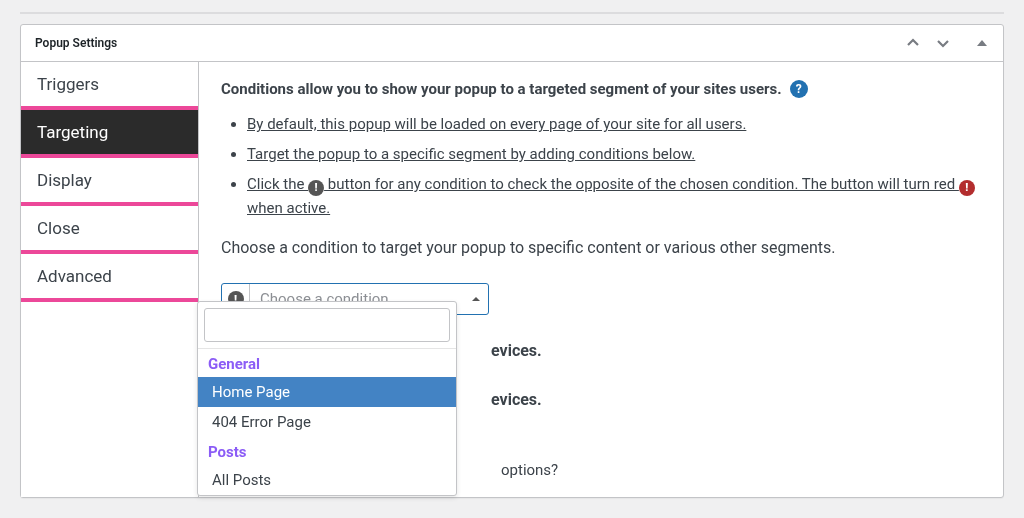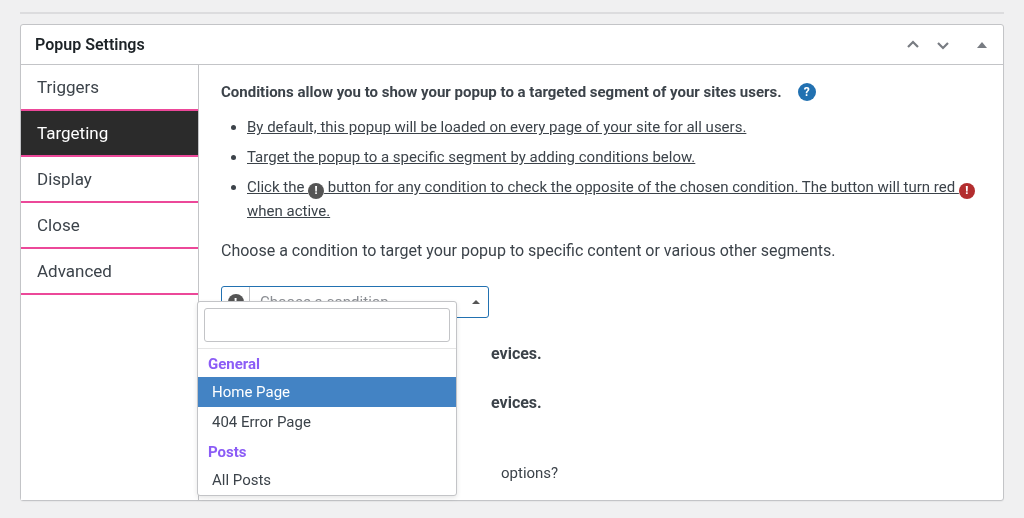--- a/index.html
+++ b/index.html
@@ -21,21 +21,21 @@
       box-shadow: 0 1px 1px rgba(0,0,0,0.04);
     }
     .meta-box-header {
       display: flex;
       align-items: center;
       justify-content: space-between;
       padding: 10px 14px;
       border-bottom: 1px solid #c3c4c7;
     }
     .meta-box-header h2 {
-      font-size: 16px;
+      font-size: 12px;
       font-weight: 600;
       color: #1d2327;
     }
     .header-controls {
       display: flex;
       align-items: center;
       gap: 14px;
       color: #787c82;
     }
     .header-controls svg { display:block; }
@@ -46,40 +46,40 @@
     .tabs {
       width: 178px;
       border-right: 1px solid #c3c4c7;
       background: #fff;
     }
     .tab-item {
       padding: 12px 16px;
       font-size: 17px;
       color: #3c434a;
       cursor: pointer;
-      border-bottom: 2px solid #ec4899;
+      border-bottom: 4px solid #ec4899;
     }
     .tab-item.active {
       background: #2b2b2b;
       color: #fff;
       font-weight: 400;
     }
     .content {
       flex: 1;
       padding: 18px 22px;
       position: relative;
     }
     .intro-line {
       font-size: 15px;
       font-weight: 700;
       color: #3c434a;
       margin-bottom: 14px;
       display: flex;
       align-items: center;
-      gap: 16px;
+      gap: 8px;
     }
     .help-icon {
       display: inline-flex;
       align-items: center;
       justify-content: center;
       width: 18px;
       height: 18px;
       border-radius: 50%;
       background: #2271b1;
       color: #fff;

